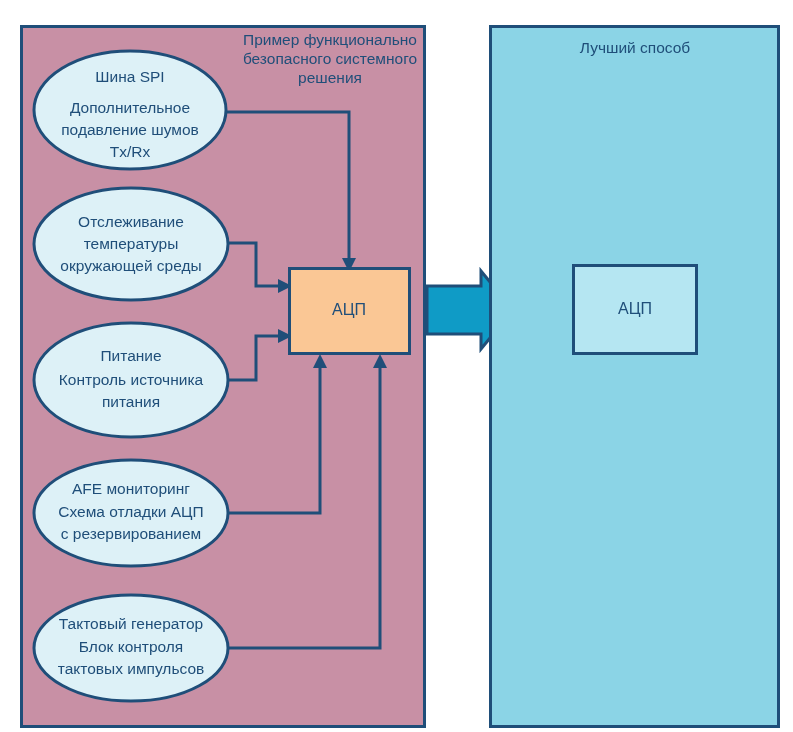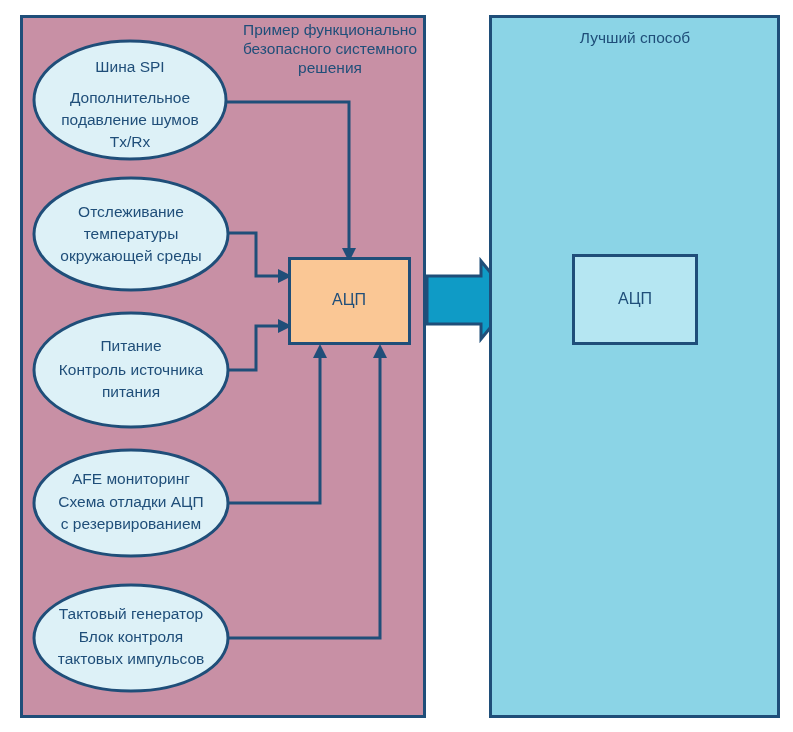--- a/index.html
+++ b/index.html
@@ -9,21 +9,21 @@
   }
   body {
     width: 793px;
     height: 732px;
     font-family: "Liberation Sans", sans-serif;
     position: relative;
     overflow: hidden;
   }
   #stage {
     position: absolute;
-    left: 0; top: 0;
+    left: 0; top: 10px;
     width: 793px;
     height: 628px;
   }
   svg#diagram {
     position: absolute;
     left: 0; top: 0;
     width: 793px;
     height: 732px;
     display: block;
   }

